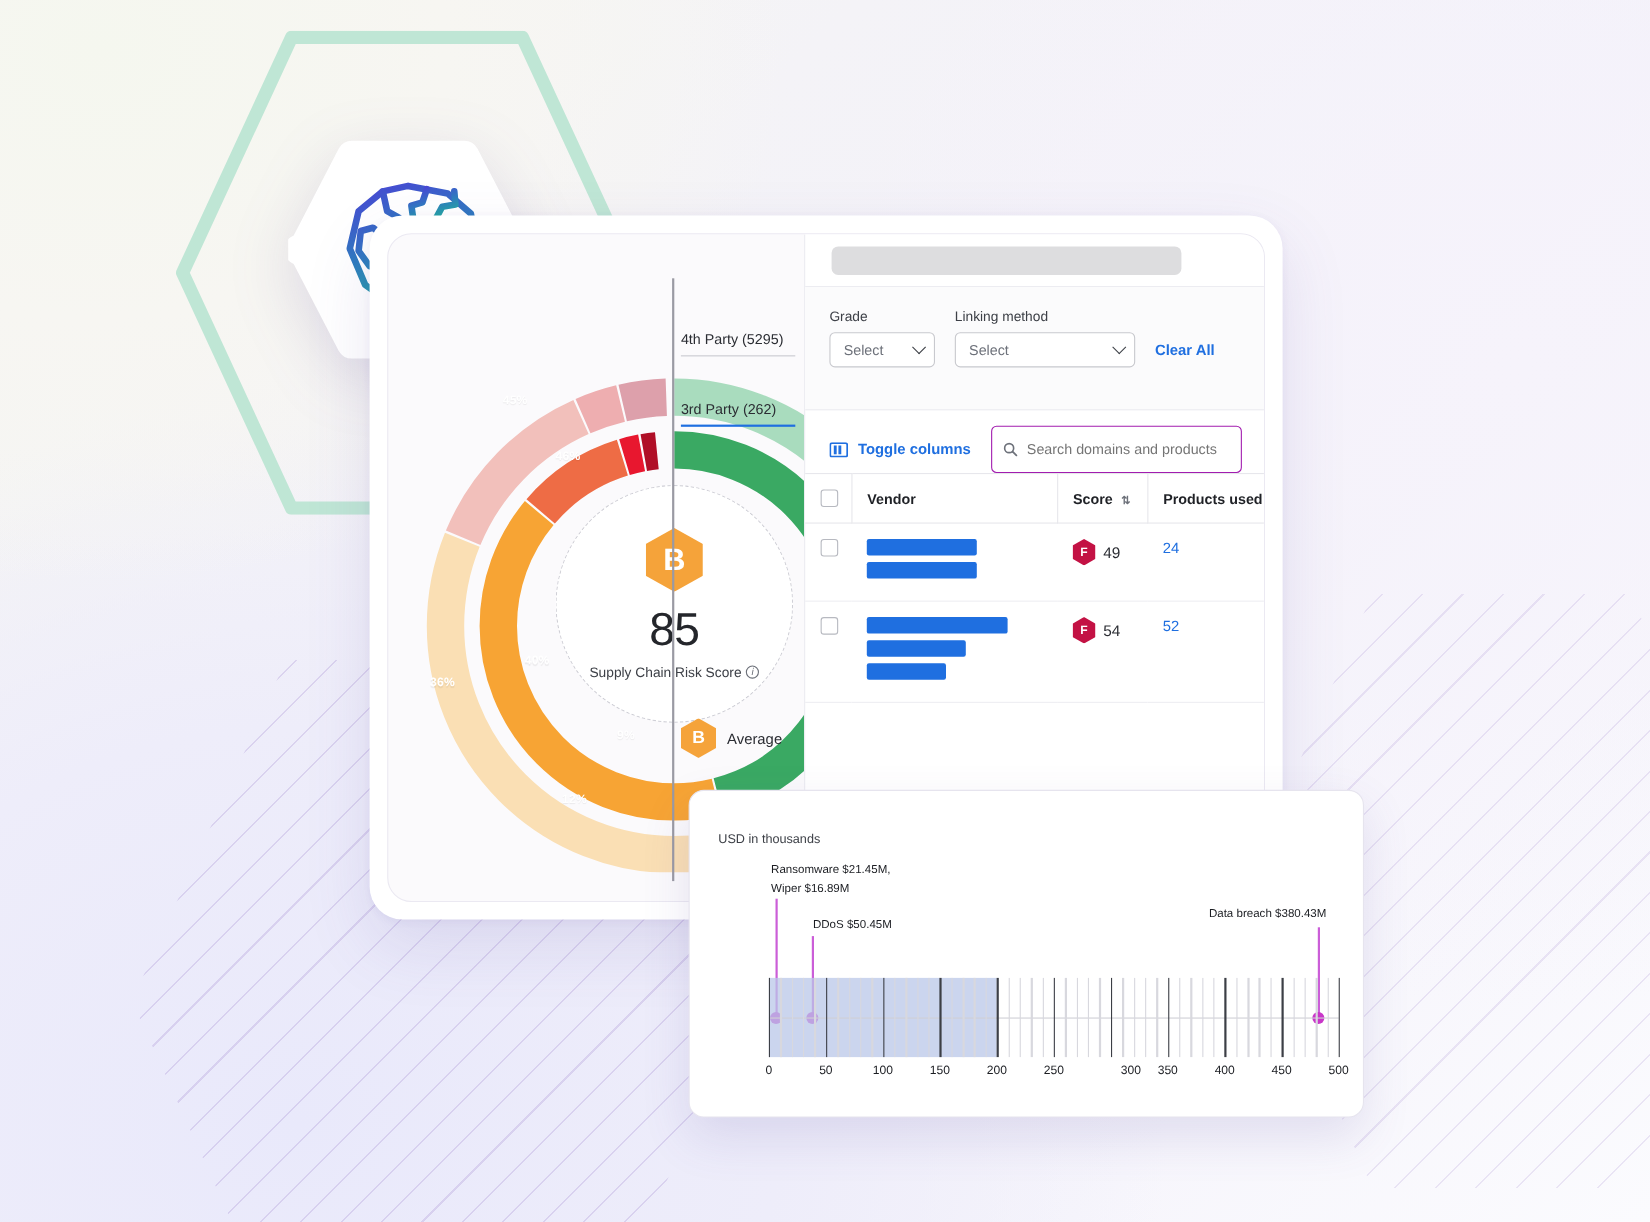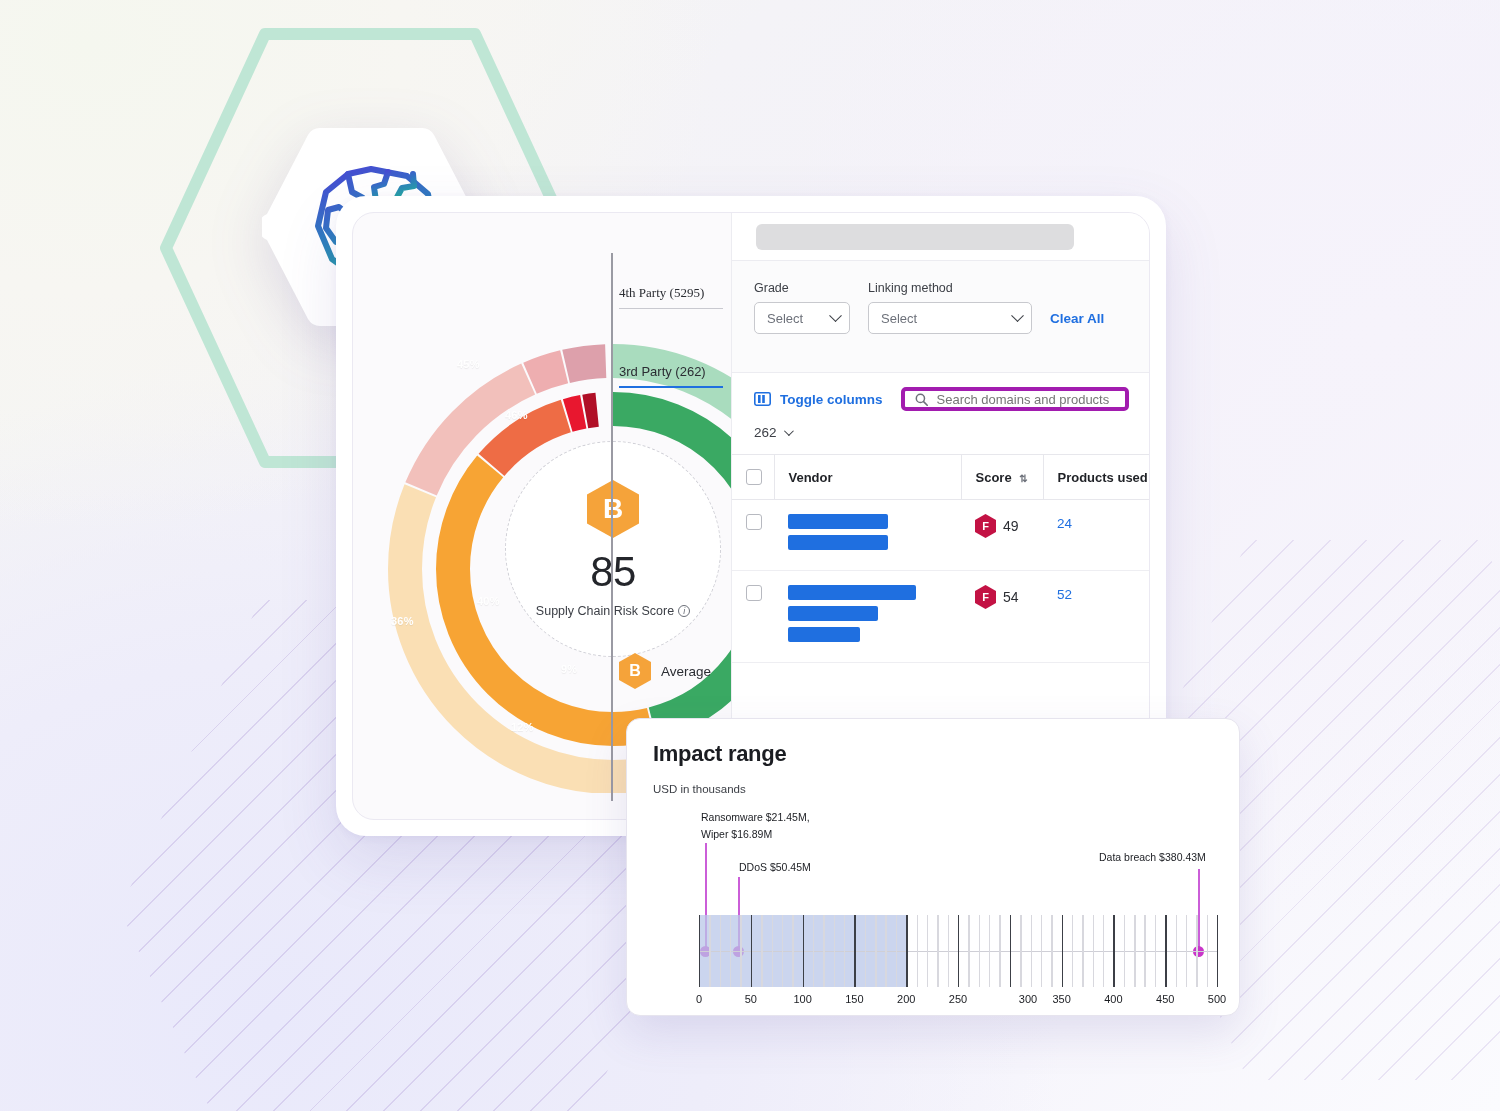--- a/index.html
+++ b/index.html
@@ -90,21 +90,21 @@
     font-size: 9px; line-height: 10px; text-align: center; color: #6b6f78; font-style: italic;
     display: inline-block;
   }
 
   
   #vdivider { position: absolute; left: 258px; top: 40px; width: 1.5px; height: 548px; background: #9a9aa3; }
   .party-label {
     position: absolute; left: 266px; font-size: 13px; color: #2b2d33;
     padding-bottom: 7px; white-space: nowrap;
   }
-  #party-4th { top: 72px; border-bottom: 1.5px solid #c9c9d0; width: 104px; font-family: Liberation Serif, serif; }
+  #party-4th { top: 88px; border-bottom: 1.5px solid #c9c9d0; width: 104px; }
   #party-3rd { top: 151px; border-bottom: 2.5px solid #1f6fe0; width: 104px; }
 
   #avg-legend {
     position: absolute; left: 266px; top: 440px; display: flex; align-items: center; gap: 10px;
   }
   #avg-legend .hexbadge { width: 32px; height: 36px; font-size: 16px; }
   #avg-text { font-size: 13.5px; color: #2b2d33; }
 
   
   #right-panel {
@@ -124,21 +124,21 @@
   }
   #grade-select { width: 96px; }
   #linking-select { width: 164px; }
   .chev { width: 9px; height: 9px; border-right: 1.6px solid #3d4047; border-bottom: 1.6px solid #3d4047;
           transform: rotate(45deg) translate(-2px,-2px); }
   #clear-all { font-size: 13.5px; color: #1f6fe0; font-weight: 700; margin-bottom: 8px; cursor: pointer; }
 
   #tools { padding: 14px 22px 0; display: flex; align-items: center; gap: 18px; }
   #toggle-columns { display: flex; align-items: center; gap: 9px; color: #1f6fe0; font-size: 13.5px; font-weight: 600; cursor: pointer;}
   #search-box {
-    flex: 1; height: 24px; border: 4px solid #a21caf; border-radius: 5px;
+    flex: 1; height: 43px; border: 1px solid #a21caf; border-radius: 5px;
     display: flex; align-items: center; gap: 9px; padding: 0 10px;
   }
   #search-input { border: 0; outline: 0; font-size: 13px; color: #83868e; flex: 1; font-family: inherit; background: transparent;}
   #count-row { padding: 14px 22px 14px; display: flex; align-items: center; gap: 7px; font-size: 13.5px; color: #3d4047; }
   .chev-sm { width: 7px; height: 7px; border-right: 1.6px solid #3d4047; border-bottom: 1.6px solid #3d4047;
              transform: rotate(45deg) translateY(-2px); }
 
   table { width: 100%; border-collapse: collapse; }
   thead th {
     font-size: 13px; color: #1f2126; font-weight: 700; text-align: left;
@@ -295,24 +295,20 @@
       </div>
       <div id="search-box">
         <svg width="13" height="13" viewBox="0 0 13 13">
           <circle cx="5.4" cy="5.4" r="4.1" fill="none" stroke="#6d717a" stroke-width="1.5"></circle>
           <line x1="8.6" y1="8.6" x2="12.2" y2="12.2" stroke="#6d717a" stroke-width="1.6" stroke-linecap="round"></line>
         </svg>
         <input id="search-input" type="text" placeholder="Search domains and products" style="">
       </div>
     </div>
 
-    <div id="count-row">
-      <span>262</span>
-      <span class="chev-sm"></span>
-    </div>
 
     <table>
       <thead>
         <tr>
           <th class="th-cb">
             <div class="cb"></div>
           </th>
           <th>Vendor</th>
           <th class="col-score">
             <span>Score</span>
@@ -358,21 +354,20 @@
           <td>
             <span class="link-num">52</span>
           </td>
         </tr>
       </tbody>
     </table>
   </div>
 </div>
 
 <div id="impact-card">
-  <div id="impact-title">Impact range</div>
   <div id="impact-sub">USD in thousands</div>
 
   <div id="impact-plot">
 
     <div class="ann-label" style="left:48px; top:0px;">Ransomware $21.45M,</div>
     <div class="ann-label" style="left:48px; top:17px;">Wiper $16.89M</div>
     <div class="ann-label" style="left:86px; top:50px;">DDoS $50.45M</div>
     <div class="ann-label" style="left:446px; top:40px;">Data breach $380.43M</div>
 
     <div class="ann-stem" style="left:52px;  top:32px;  height:108px;"></div>

